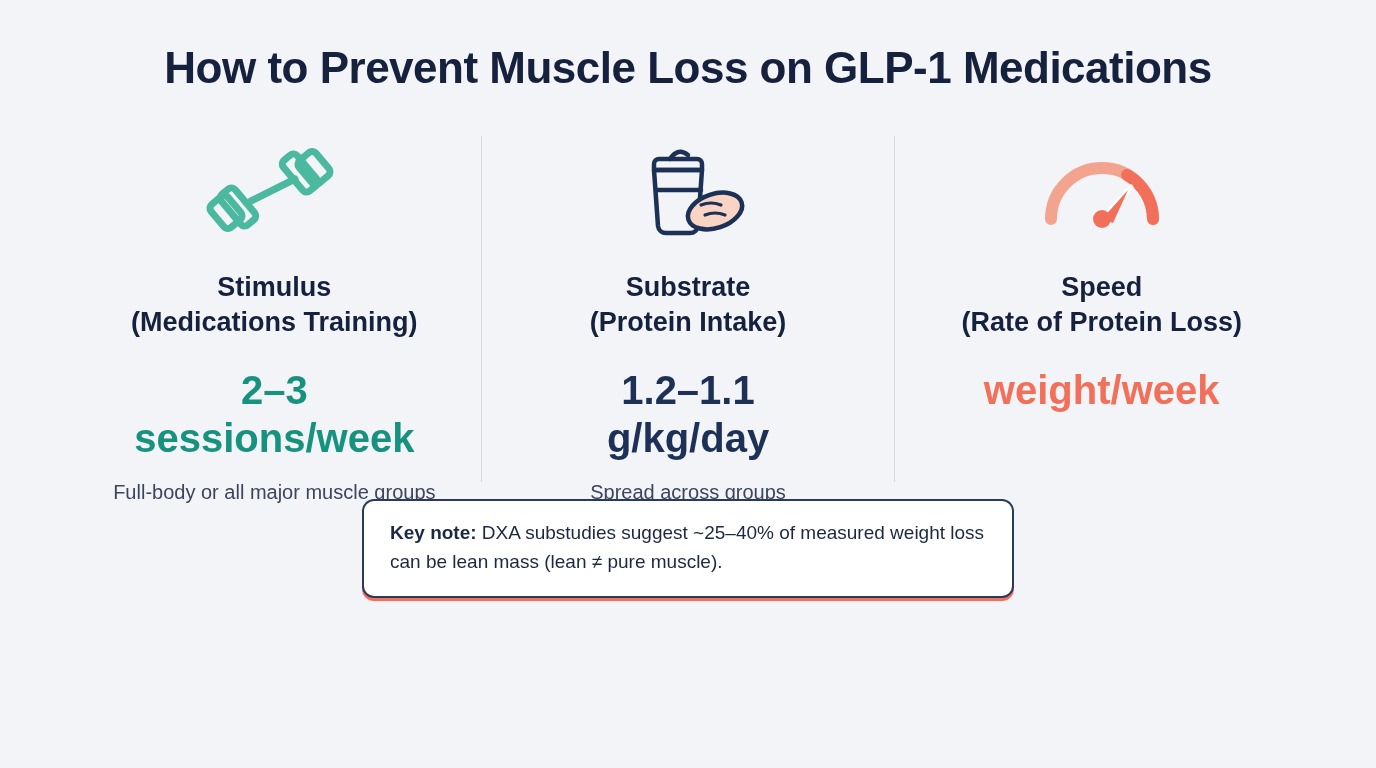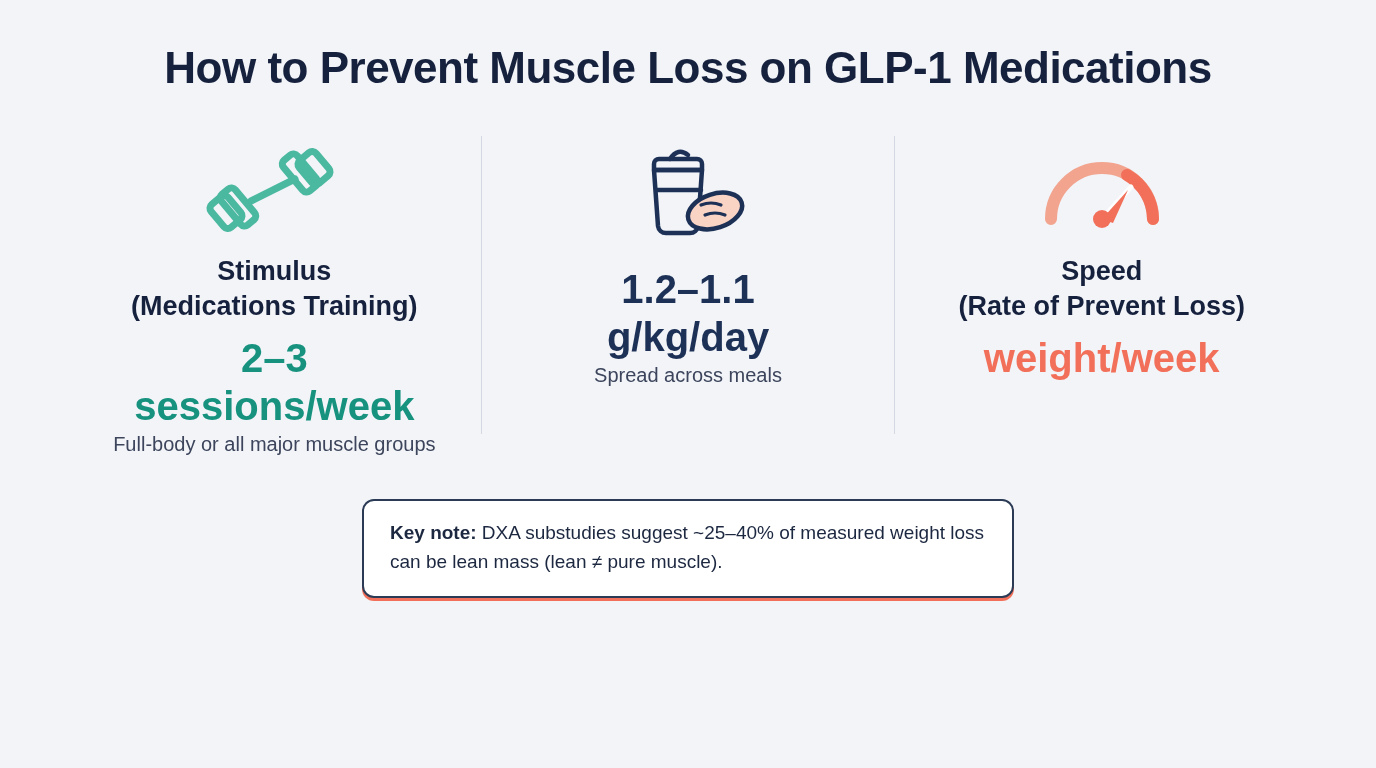--- a/index.html
+++ b/index.html
@@ -40,20 +40,21 @@
     align-items: stretch;
     justify-content: center;
   }
   .col {
     flex: 1 1 0;
     display: flex;
     flex-direction: column;
     align-items: center;
     padding: 0 18px;
     box-sizing: border-box;
+    gap: 16px;
   }
   .divider {
     width: 1px;
     background: #d3d8e2;
     margin: 6px 0 24px 0;
     align-self: stretch;
   }
   .icon-wrap {
     height: 120px;
     display: flex;
@@ -149,43 +150,45 @@
             <line x1="44" y1="55" x2="88" y2="55"></line>
           </g>
           <g>
             <ellipse cx="102" cy="76" rx="28" ry="17" transform="rotate(-18 102 76)" fill="#f9d4c4" stroke="#1d3157" stroke-width="4.5"></ellipse>
             <path d="M88 70 q10 -4 20 0" stroke="#1d3157" stroke-width="3.2" fill="none" stroke-linecap="round"></path>
             <path d="M92 80 q10 -4 20 0" stroke="#1d3157" stroke-width="3.2" fill="none" stroke-linecap="round"></path>
           </g>
         </svg>
       </div>
       <div class="col-title">
+        <div>Substrate</div>
+        <div>(Protein Intake)</div>
       </div>
       <div class="col-value v-navy">
         <div>1.2–1.1</div>
         <div>g/kg/day</div>
       </div>
-      <div class="col-note">Spread across meals</div>
+      <div class="col-note">Spread across groups</div>
     </div>
 
     <div class="divider"></div>
 
     <div class="col">
       <div class="icon-wrap">
         <svg width="150" height="110" viewBox="0 0 150 110" fill="none" xmlns="http://www.w3.org/2000/svg">
           <path d="M24 84 a51 51 0 0 1 102 0" stroke="#f2a48f" stroke-width="12" stroke-linecap="round" fill="none"></path>
           <path d="M100 40 a51 51 0 0 1 26 44" stroke="#f2705a" stroke-width="12" stroke-linecap="round" fill="none"></path>
           <line x1="75" y1="84" x2="104" y2="52" stroke="#ffffff" stroke-width="5" stroke-linecap="round"></line>
           <path d="M75 84 L101 55 L86 88 Z" fill="#f2705a"></path>
           <circle cx="75" cy="84" r="9" fill="#f2705a"></circle>
         </svg>
       </div>
       <div class="col-title">
         <div>Speed</div>
-        <div>(Rate of Prevent Loss)</div>
+        <div>(Rate of Protein Loss)</div>
       </div>
       <div class="col-value v-coral">
         <div>weight/week</div>
       </div>
     </div>
 
   </div>
 
   <div class="keynote">
     <span class="kn-label">Key note:</span><span> DXA substudies suggest ~25–40% of measured weight loss can be lean mass (lean ≠ pure muscle).</span>

